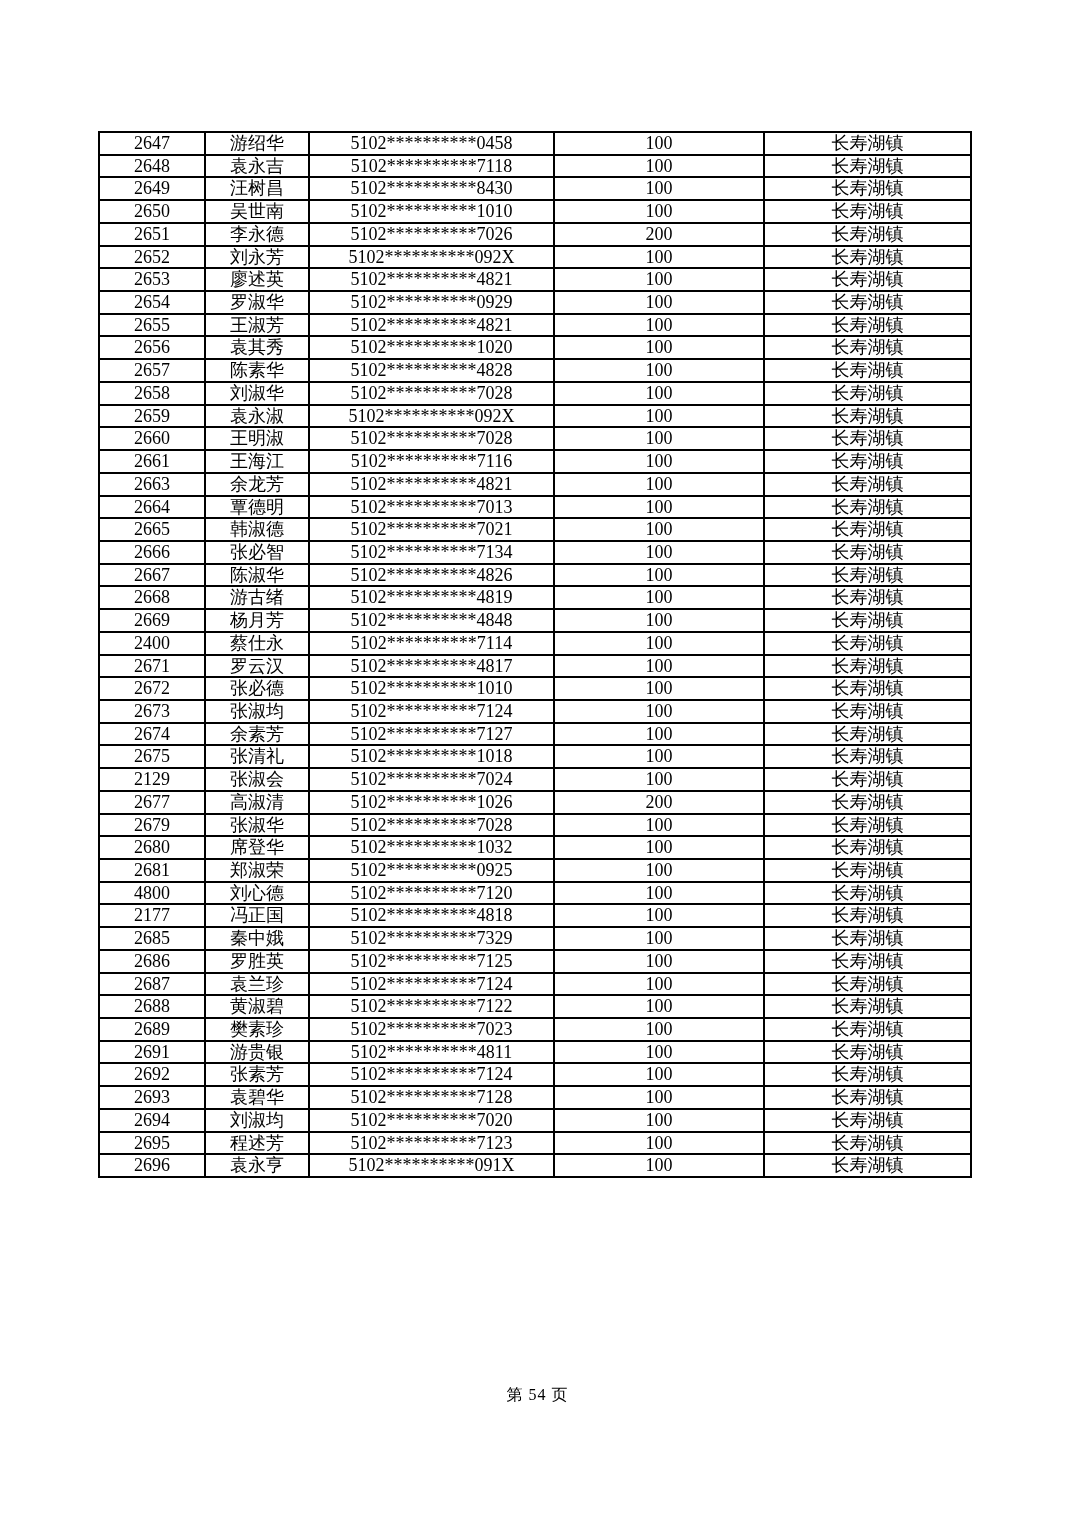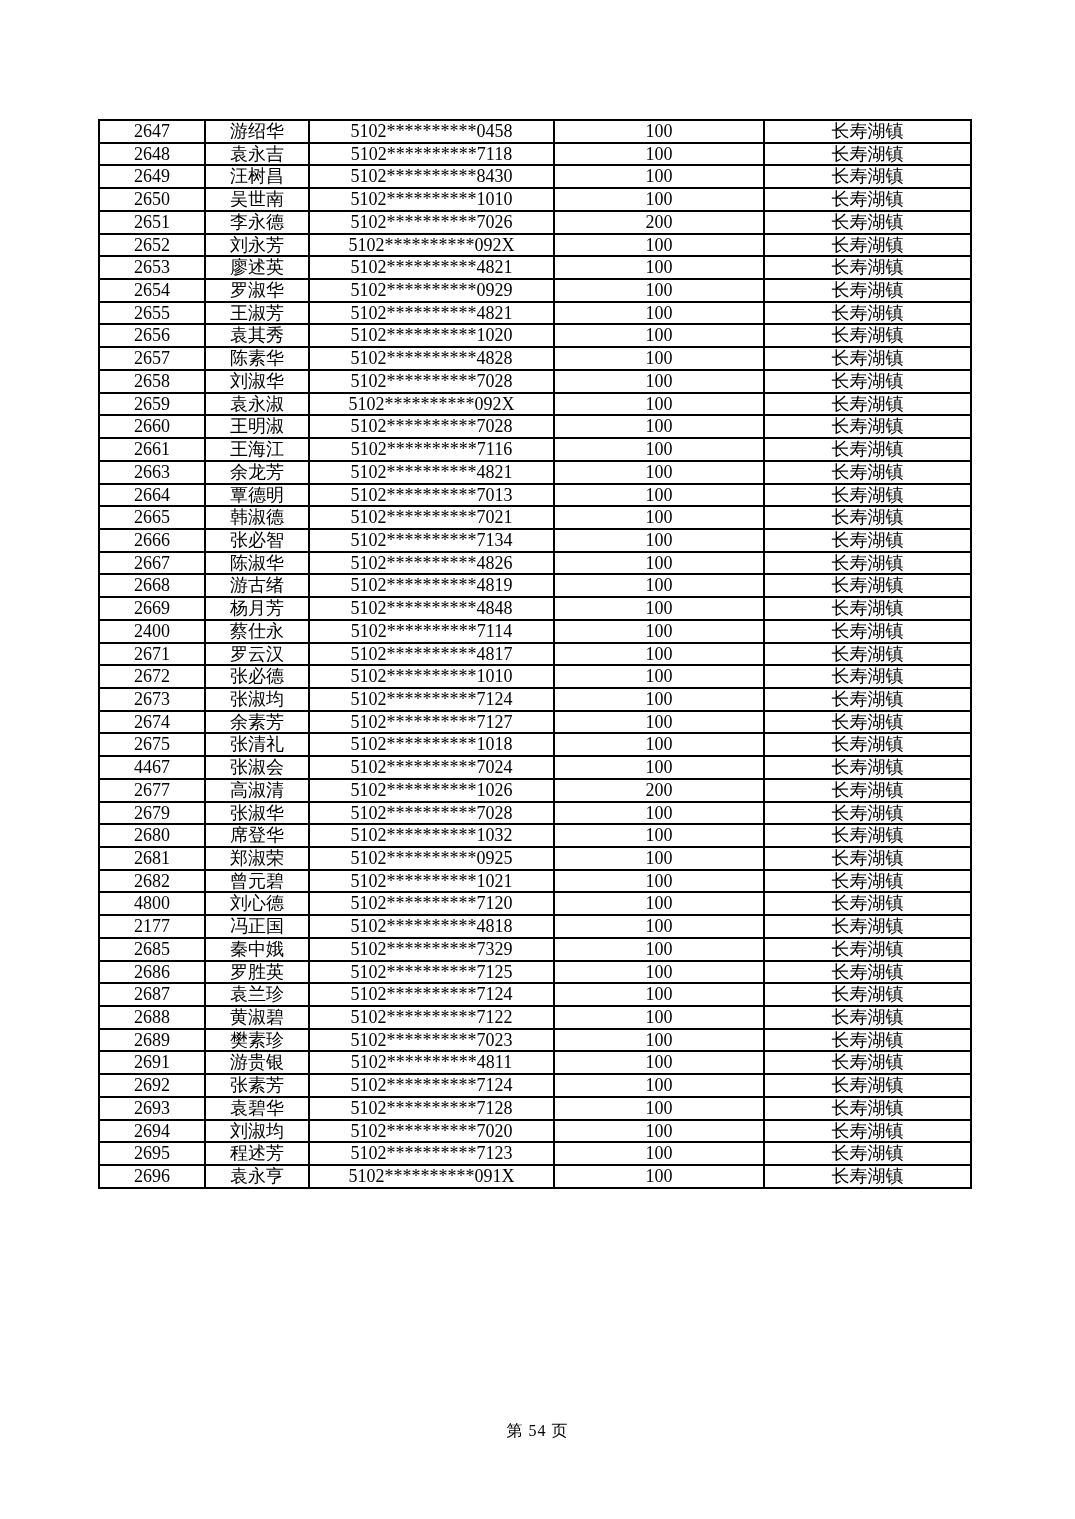--- a/index.html
+++ b/index.html
@@ -8,21 +8,21 @@
     position: relative;
     width: 1075px;
     height: 1519px;
     font-family: "Liberation Serif", "DejaVu Serif", serif;
     color: #000000;
     overflow: hidden;
   }
   .table-wrap {
     position: absolute;
     left: 98px;
-    top: 119px;
+    top: 131px;
     width: 956px;
   }
   table.roster {
     border-collapse: collapse;
     table-layout: fixed;
     width: 872px;
   }
   table.roster td {
     border: 2px solid #000000;
     height: 22.72px;
@@ -35,21 +35,21 @@
     overflow: hidden;
   }
   col.c-index  { width: 106px; }
   col.c-name   { width: 104px; }
   col.c-id     { width: 245px; }
   col.c-amount { width: 210px; }
   col.c-town   { width: 207px; }
   .page-footer {
     position: absolute;
     left: 0;
-    top: 1421px;
+    top: 1385px;
     width: 1075px;
     text-align: center;
     font-size: 16px;
     letter-spacing: 1px;
     color: #000000;
   }
 </style>
 </head>
 <body>
 
@@ -253,21 +253,21 @@
           <td>长寿湖镇</td>
         </tr>
         <tr>
           <td>2675</td>
           <td>张清礼</td>
           <td>5102**********1018</td>
           <td>100</td>
           <td>长寿湖镇</td>
         </tr>
         <tr>
-          <td>4467</td>
+          <td>2129</td>
           <td>张淑会</td>
           <td>5102**********7024</td>
           <td>100</td>
           <td>长寿湖镇</td>
         </tr>
         <tr>
           <td>2677</td>
           <td>高淑清</td>
           <td>5102**********1026</td>
           <td>200</td>
@@ -284,27 +284,20 @@
           <td>2680</td>
           <td>席登华</td>
           <td>5102**********1032</td>
           <td>100</td>
           <td>长寿湖镇</td>
         </tr>
         <tr>
           <td>2681</td>
           <td>郑淑荣</td>
           <td>5102**********0925</td>
-          <td>100</td>
-          <td>长寿湖镇</td>
-        </tr>
-        <tr>
-          <td>2682</td>
-          <td>曾元碧</td>
-          <td>5102**********1021</td>
           <td>100</td>
           <td>长寿湖镇</td>
         </tr>
         <tr>
           <td>4800</td>
           <td>刘心德</td>
           <td>5102**********7120</td>
           <td>100</td>
           <td>长寿湖镇</td>
         </tr>

